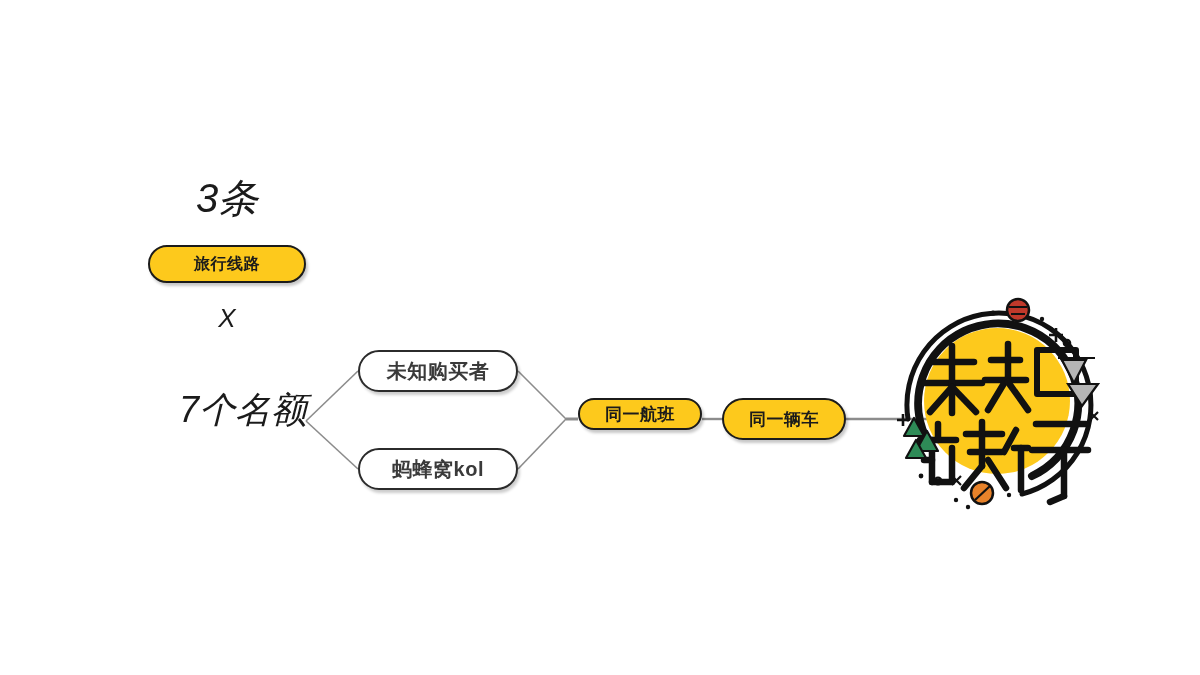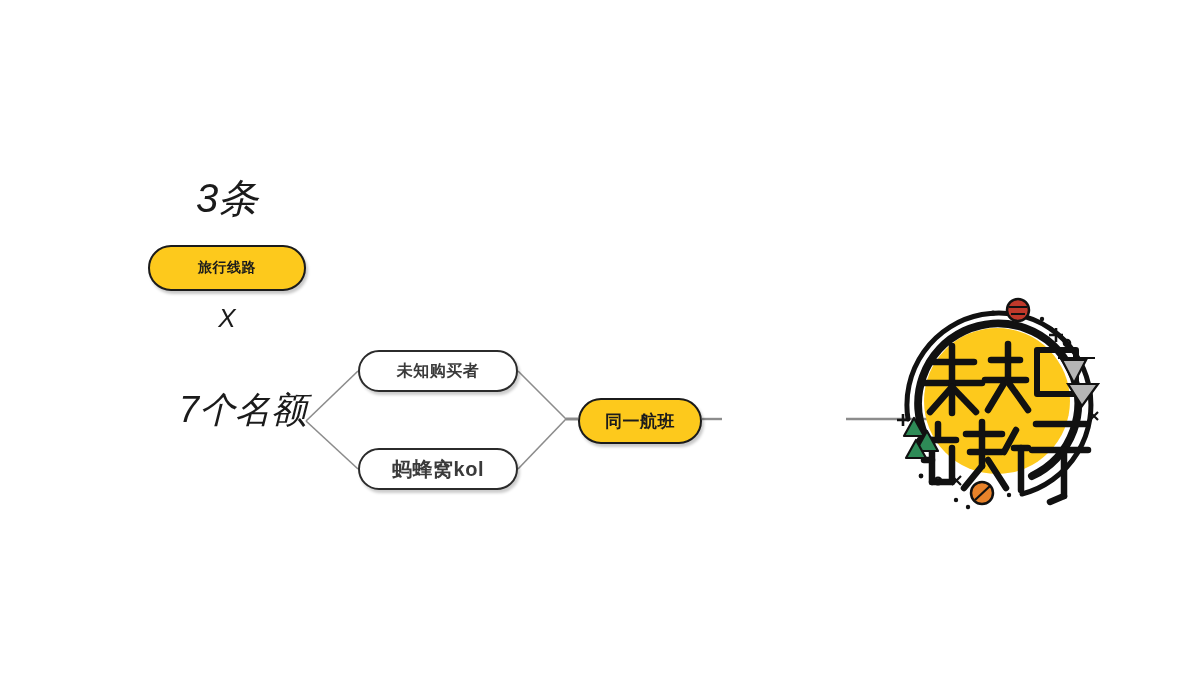--- a/index.html
+++ b/index.html
@@ -55,41 +55,41 @@
     background: #ffffff;
     border: 2px solid #2b2b2b;
     color: #3a3a3a;
     box-shadow: 2px 3px 3px rgba(0,0,0,0.20);
     font-weight: 700;
   }
 
   
   #node-route {
     left: 148px; top: 245px;
-    width: 158px; height: 46px;
-    font-size: 14px;
+    width: 158px; height: 38px;
+    font-size: 16px;
   }
   #node-quota {
     left: 148px; top: 400px;
     width: 158px; height: 42px;
     font-size: 17px;
   }
   #node-buyer {
     left: 358px; top: 350px;
     width: 160px; height: 42px;
-    font-size: 16px;
+    font-size: 20px;
   }
   #node-kol {
     left: 358px; top: 448px;
     width: 160px; height: 42px;
     font-size: 20px;
   }
   #node-flight {
     left: 578px; top: 398px;
-    width: 124px; height: 46px;
+    width: 124px; height: 32px;
     font-size: 17px;
   }
   #node-car {
     left: 722px; top: 398px;
     width: 124px; height: 42px;
     font-size: 17px;
   }
 
   
   .headline {
@@ -164,20 +164,21 @@
 
   <div class="headline" id="label-slots">7个名额</div>
 
 
   <div class="node white" id="node-buyer">未知购买者</div>
 
   <div class="node white" id="node-kol">蚂蜂窝kol</div>
 
   <div class="node yellow" id="node-flight">同一航班</div>
 
+  <div class="node yellow" id="node-car">同一辆车</div>
 
   <div id="logo">
     <svg viewBox="0 0 215 226" width="215" height="226">
 
       <path d="M 18,131 A 92,92 0 1 1 132,206" fill="none" stroke="#111111" stroke-width="5" stroke-linecap="round"></path>
 
       <circle cx="107" cy="113" r="73" fill="#FDC91C"></circle>
 
       <path d="M 36,150 A 80,80 0 1 1 142,188" fill="none" stroke="#111111" stroke-width="8" stroke-linecap="round"></path>
 

